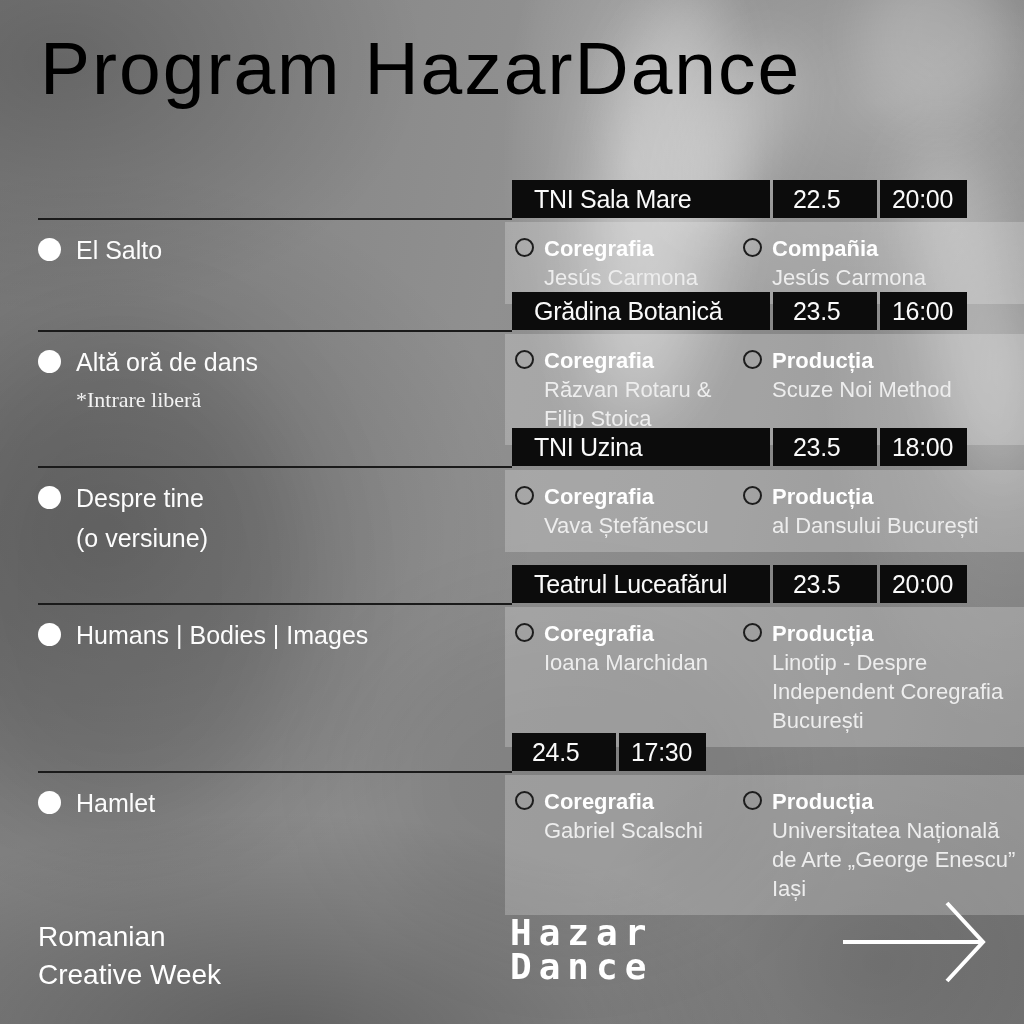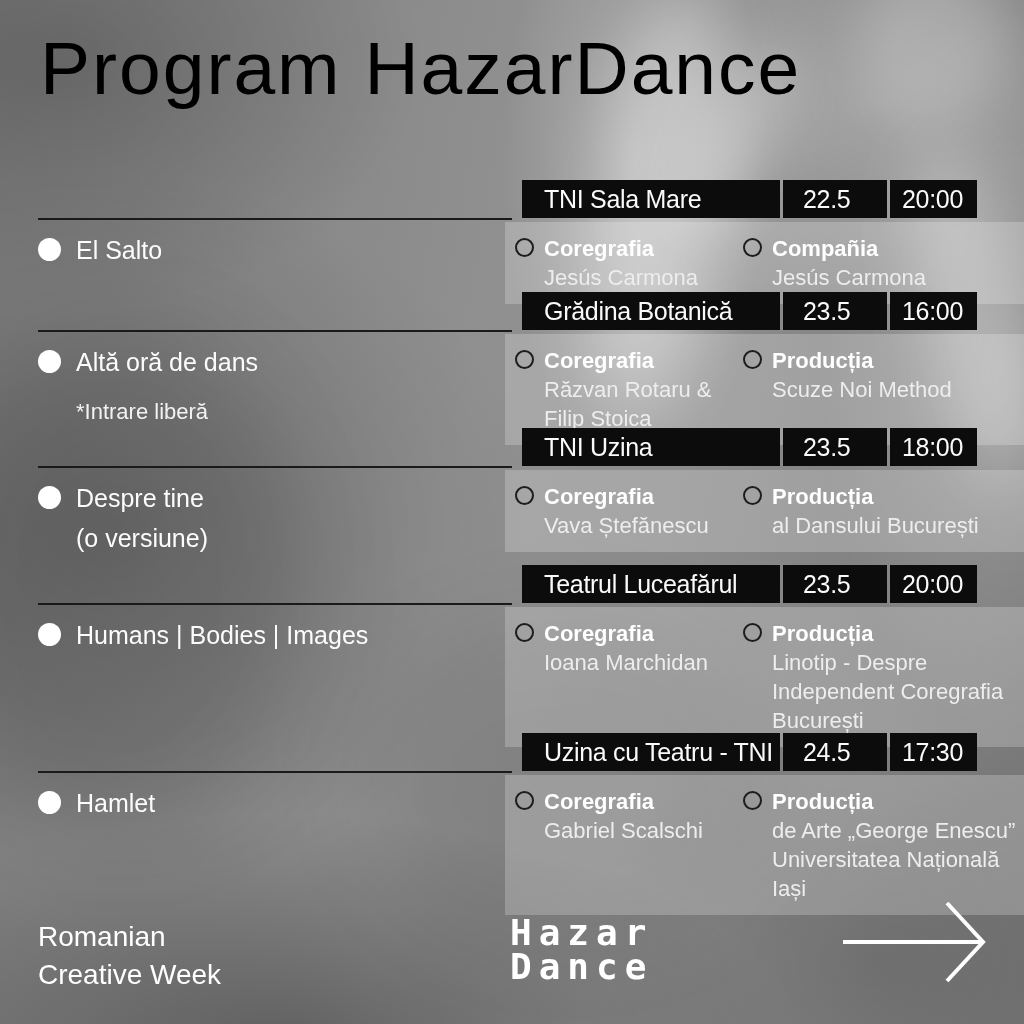--- a/index.html
+++ b/index.html
@@ -30,26 +30,26 @@
 
   
   .main-title{position:absolute;left:36px;top:24px;font-size:75px;line-height:80px;
     font-weight:normal;letter-spacing:2px;color:#000000;margin:4px;}
 
   
   .left-item{position:absolute;left:38px;width:474px;border-top:2px solid #1a1a1a;}
   .title-row{display:flex;margin-top:10px;}
   .bullet{flex:none;width:23px;height:23px;border-radius:50%;background:#ffffff;margin:8px 15px 0 0;}
   .etitle{font-size:25px;line-height:40px;color:#fcfcfc;white-space:nowrap;}
-  .enote{font-size:22px;line-height:30px;color:#f2f2f2;margin-top:15px;white-space:nowrap;}
+  .enote{font-size:22px;line-height:30px;color:#f2f2f2;margin-top:3px;white-space:nowrap;font-family:Liberation Serif, serif;}
   .enote:empty,.etitle:empty{display:none;}
 
   
   .sched{position:absolute;left:505px;width:519px;}
-  .bar{display:flex;margin-left:17px;width:473px;height:38px;}
+  .bar{display:flex;margin-left:7px;width:473px;height:38px;}
   .cell{background:#0c0c0c;height:38px;display:flex;align-items:center;
     font-size:25px;letter-spacing:-0.3px;color:#fafafa;white-space:nowrap;overflow:visible;}
   .cell.venue{width:258px;padding-left:22px;box-sizing:border-box;margin-right:3px;}
   .cell.date{width:104px;padding-left:20px;box-sizing:border-box;margin-right:3px;}
   .cell.time{width:87px;padding-left:12px;box-sizing:border-box;}
   .details{margin-top:4px;background:rgba(255,255,255,0.22);display:flex;
     padding:12px 0 12px 10px;box-sizing:border-box;width:519px;}
   .col{display:flex;}
   .col.c1{width:228px;flex:none;}
   .col.c2{flex:1;}
@@ -227,39 +227,38 @@
     <div class="title-row">
       <span class="bullet"></span>
       <div>
         <div class="etitle">Hamlet</div>
 
       </div>
     </div>
   </div>
   <div class="sched" style="top:733px">
     <div class="bar">
-      <div class="cell venue">Uzina cu Teatru - TNI</div>
       <div class="cell date">24.5</div>
       <div class="cell time">17:30</div>
     </div>
     <div class="details">
       <div class="col c1">
         <span class="circle"></span>
         <div>
           <div class="lab">Coregrafia</div>
           <div class="nm">Gabriel Scalschi</div>
 
         </div>
       </div>
       <div class="col c2">
         <span class="circle"></span>
         <div>
           <div class="lab">Producția</div>
+          <div class="nm">Universitatea Națională</div>
           <div class="nm">de Arte „George Enescu”</div>
-          <div class="nm">Universitatea Națională</div>
           <div class="nm">Iași</div>
         </div>
       </div>
     </div>
   </div>
 
   <div class="brand">
     <div>Romanian</div>
     <div>Creative Week</div>
   </div>

